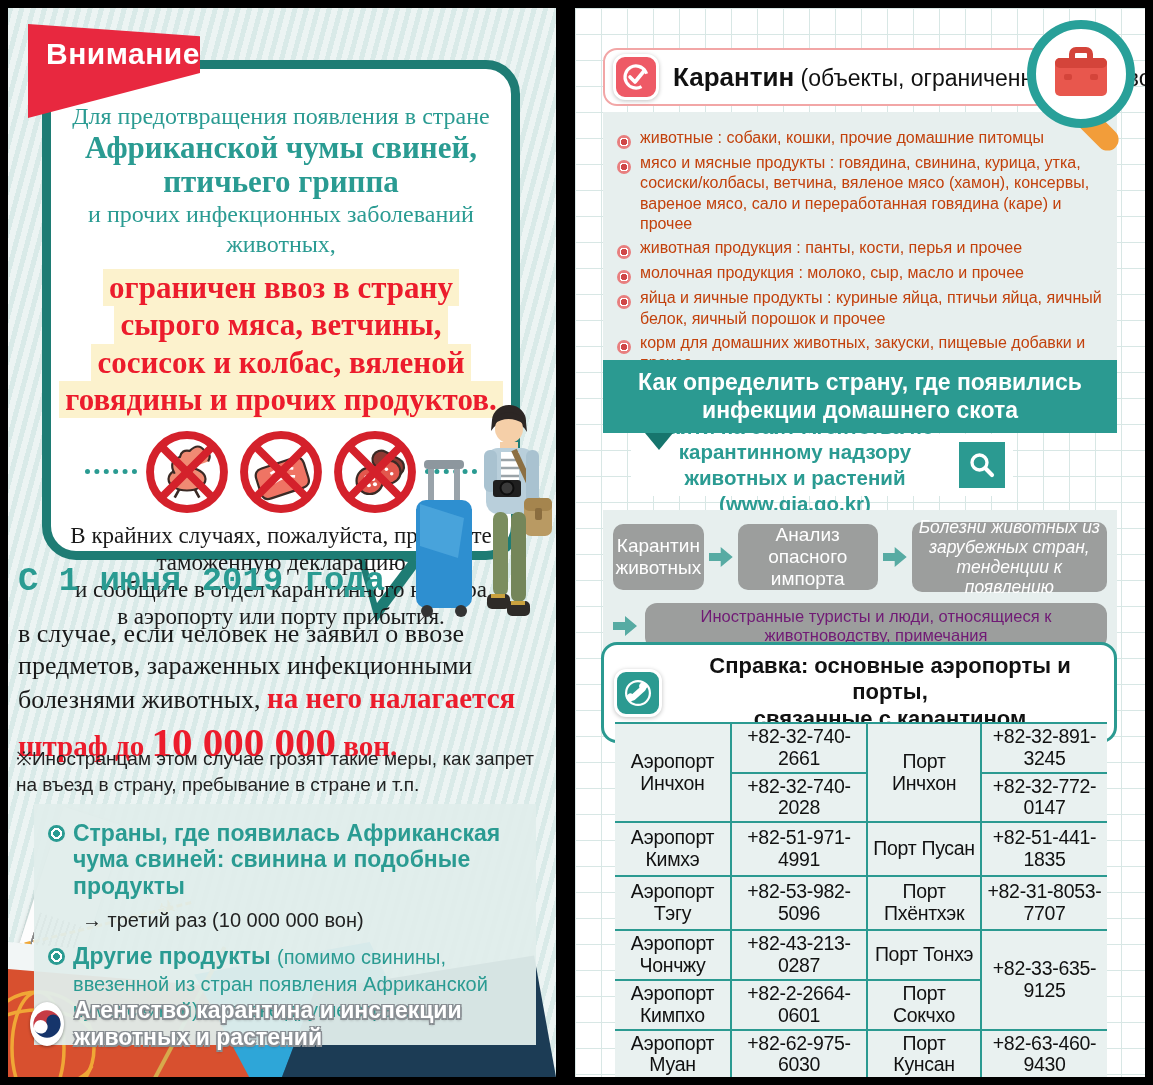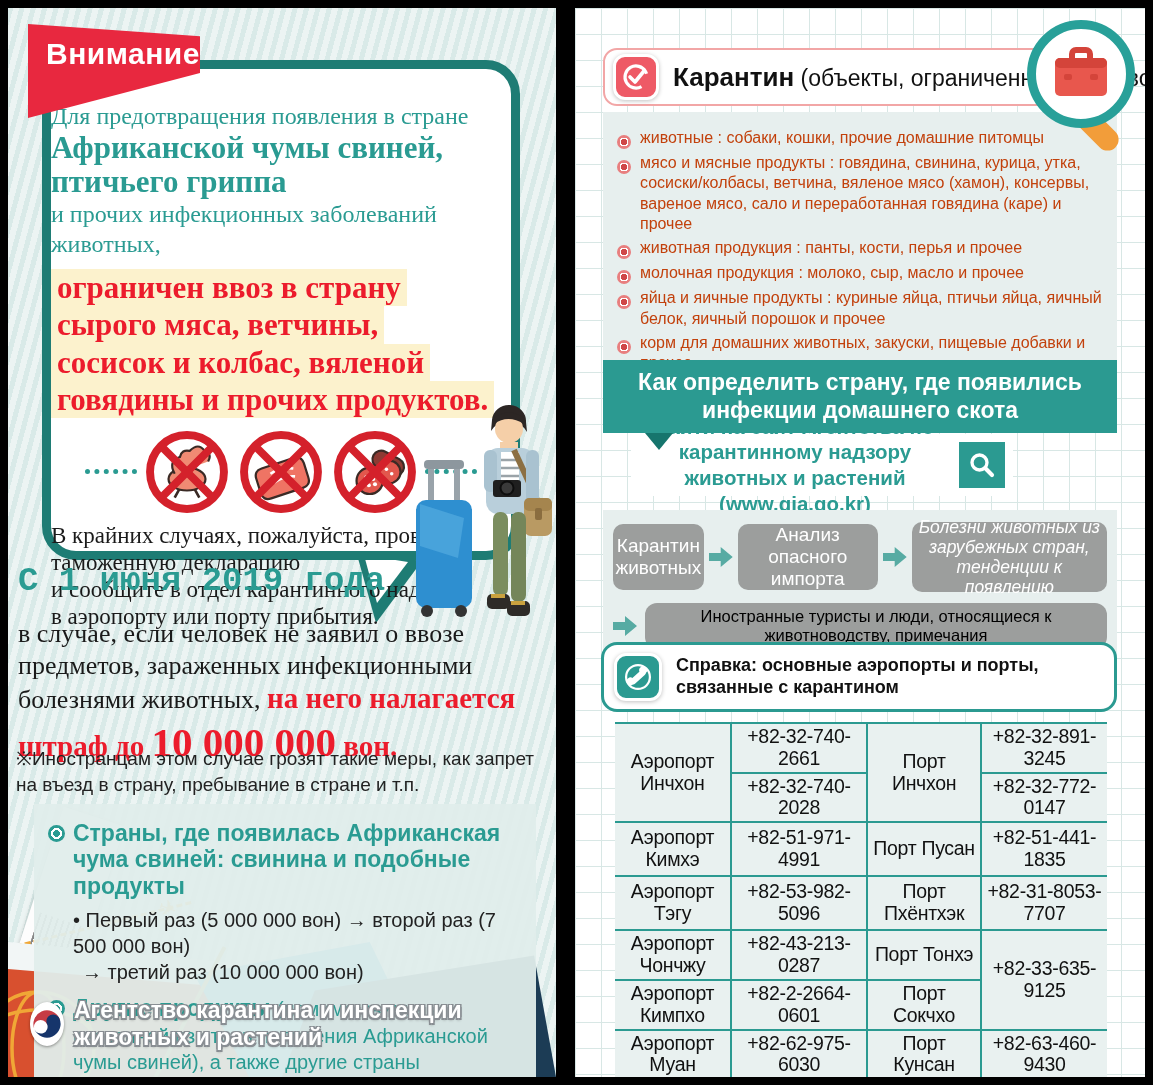--- a/index.html
+++ b/index.html
@@ -9,21 +9,21 @@
   .panel { position:absolute; top:8px; height:1069px; overflow:hidden; }
   .panel-left { left:8px; width:548px;
     background:repeating-linear-gradient(105deg,#d9eae8 0 5px,#ecf4f3 5px 11px); }
   .panel-right { left:575px; width:570px; background-color:#fff;
     background-image:linear-gradient(to right,#d8e7e5 1px,transparent 1px),
                      linear-gradient(to bottom,#d8e7e5 1px,transparent 1px);
     background-size:26px 26px; }
 
   
   .bubble-box { position:absolute; left:34px; top:52px; width:478px; height:500px;
-    background:#fff; border:9px solid #1e7c74; border-radius:34px; 
+    background:#fff; border:9px solid #1e7c74; border-radius:34px; text-align:center;
     padding-top:32px; z-index:2; }
   .bubble-tail { position:absolute; left:346px; top:543px; z-index:1; }
 
   .ribbon { position:absolute; left:20px; top:16px; width:172px; height:94px;
     background:#e8283f; clip-path:polygon(0 0,100% 13%,100% 52%,0 100%); z-index:3;
     color:#fff; font-weight:bold; font-size:30px; padding:13px 0 0 18px; letter-spacing:.5px; }
 
   .intro-line { color:#2a9b92; font-family:"Liberation Serif",serif; font-size:24px; line-height:1.25; }
   .intro-bold { color:#2a9b92; font-family:"Liberation Serif",serif; font-weight:bold;
     font-size:31px; line-height:1.1; }
@@ -133,30 +133,30 @@
     padding:12px 10px; z-index:1; }
   .flow-row { display:flex; align-items:center; gap:5px; }
   .flow-box { background:#9c9e9d; border-radius:10px; color:#fff; text-align:center;
     display:flex; align-items:center; justify-content:center; line-height:1.15; }
   .fb1 { width:92px; height:66px; font-size:19px; }
   .fb2 { width:142px; height:66px; font-size:19px; }
   .fb3 { width:198px; height:70px; font-size:17.5px; padding:0 4px;font-style:italic; }
   .flow-arrow { width:24px; height:20px; background:#57aba3; flex:0 0 24px;
     clip-path:polygon(0 30%,50% 30%,50% 0,100% 50%,50% 100%,50% 70%,0 70%); }
   .flow-note-row { display:flex; align-items:center; gap:8px; margin-top:11px; }
-  .flow-note { flex:1; background:#9c9e9d; border-radius:12px; color:#000000; font-size:16.5px;
+  .flow-note { flex:1; background:#9c9e9d; border-radius:12px; color:#701a75; font-size:16.5px;
     text-align:center; padding:4px 4px; }
 
   .r-contact { position:absolute; left:26px; top:634px; width:516px; background:#fff;
     border:3px solid #2b9a91; border-radius:16px; display:flex; align-items:center; gap:14px;
     padding:8px 10px; z-index:1; }
   .phone-badge { width:48px; height:48px; border-radius:12px; background:#2b9a91;
     border:3px solid #fff; box-shadow:0 1px 4px rgba(0,0,0,.25); flex:0 0 48px;
     display:flex; align-items:center; justify-content:center; }
-  .r-contact-text { font-weight:bold; font-size:18px; color:#111; line-height:1.2; }
+  .r-contact-text { font-weight:bold; font-size:22px; color:#111; line-height:1.2;text-align:center; }
 
   .r-table { position:absolute; left:40px; top:714px; width:492px; border-collapse:collapse;
     border-left:hidden; border-right:hidden; z-index:1; }
   .r-table td { border:2px solid #2b9a91; background:#e9f1f0; text-align:center;
     font-size:19.5px; color:#111; line-height:1.12; padding:2px 3px; letter-spacing:-.3px; }
   .col-aname { width:126px; } .col-aphone { width:168px; }
   .col-pname { width:124px; } .col-pphone { width:154px; }
   .h38 { height:38px; } .h54 { height:54px; } .h42 { height:41px; }
 </style>
 </head>
@@ -282,21 +282,20 @@
     <div class="shape c-mid"></div>
     <div class="shape c-navy"></div>
     <div class="shape gold-line"></div>
   </div>
 
   <div class="info-box">
     <div class="info-item">
       <span class="o-bullet"></span>
       <div class="info-title">Страны, где появилась Африканская чума свиней: свинина и подобные продукты</div>
     </div>
-    <div class="info-detail">• Первый раз (5 000 000 вон) → второй раз (7 500 000 вон)</div>
     <div class="info-detail" style="margin-left:34px;">→ третий раз (10 000 000 вон)</div>
     <div class="info-item" style="margin-top:10px;">
       <span class="o-bullet"></span>
       <div class="info-title"><span>Другие продукты </span><span class="small">(помимо свинины, ввезенной из стран появления Африканской чумы свиней), а также другие страны</span></div>
     </div>
 
   </div>
 
   <div class="agency-row">
     <div class="taegeuk-wrap">

